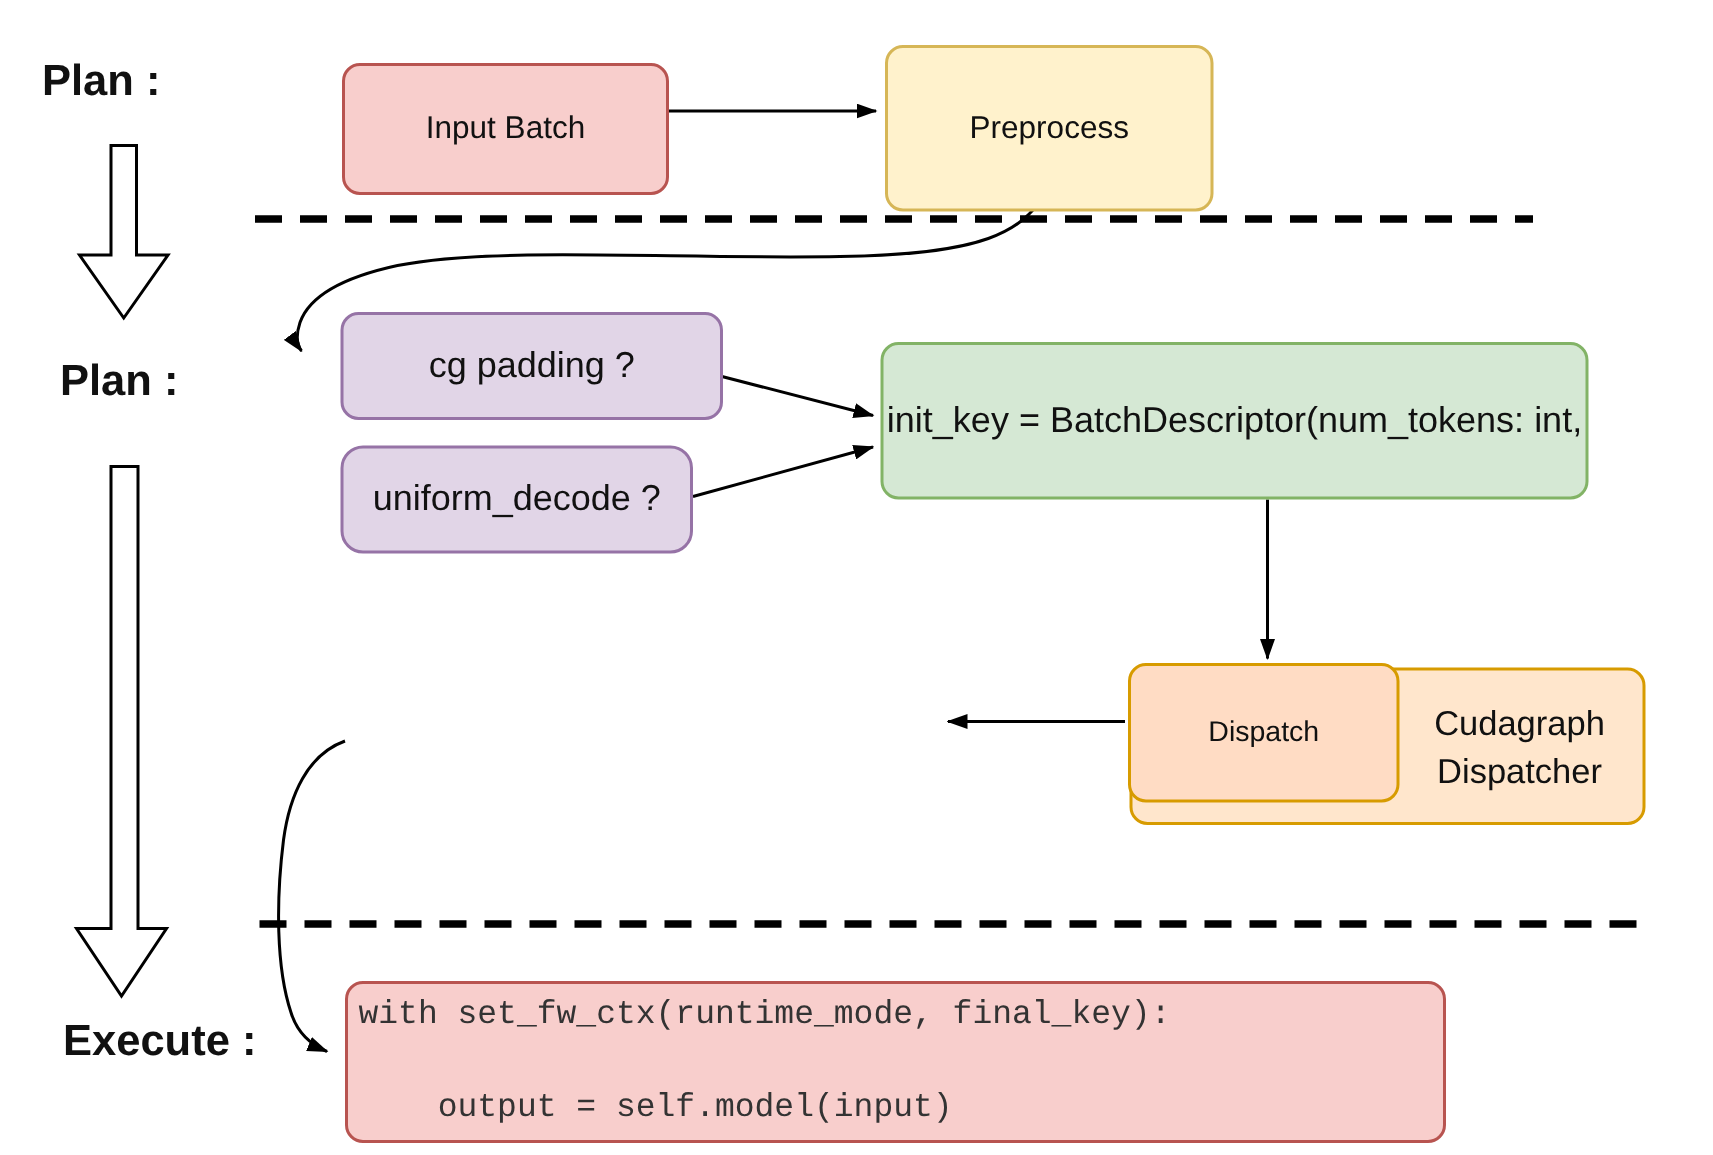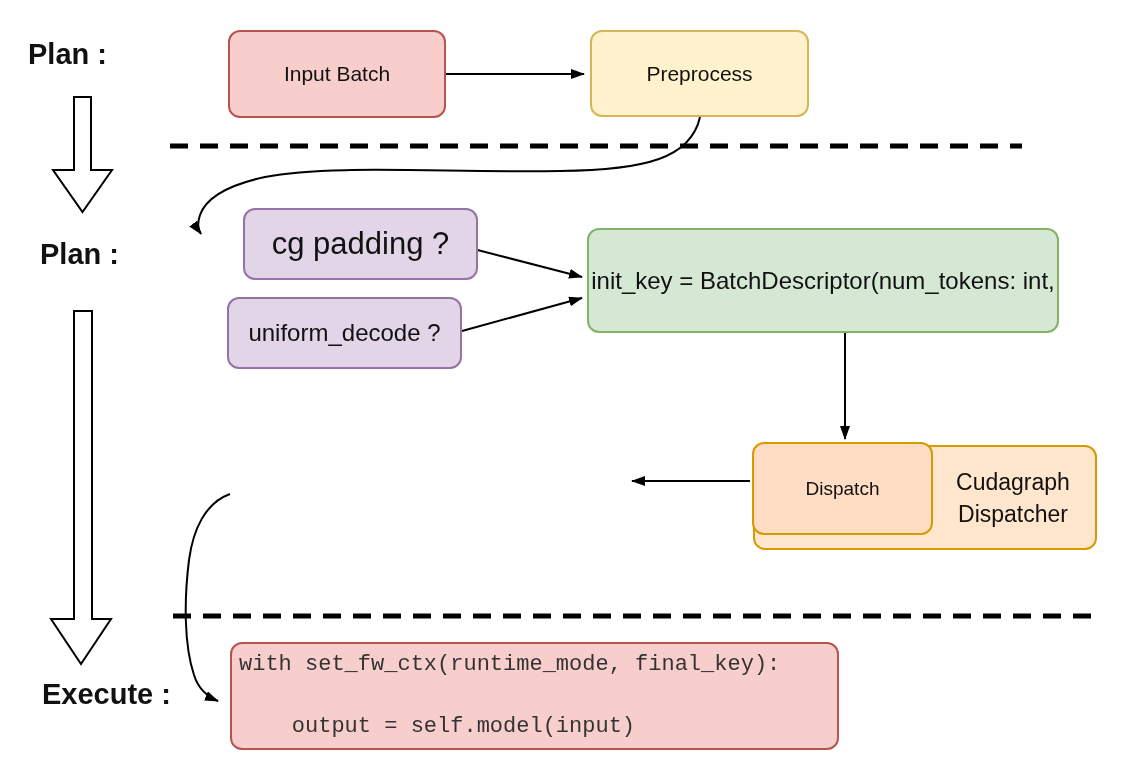--- a/index.html
+++ b/index.html
@@ -15,44 +15,44 @@
   .edge{stroke:var(--arrow-color,#000);stroke-width:2;fill:none;}
   .separator{stroke:var(--arrow-color,#000);stroke-width:5;stroke-dasharray:18 12;}
   .hollow-arrow{fill:#ffffff;stroke:var(--arrow-color,#000);stroke-width:2;}
   .node{
     position:absolute;z-index:2;
     border-radius:12px;
     display:flex;flex-direction:column;align-items:center;justify-content:center;
     text-align:center;line-height:30px;
     box-sizing:border-box;
   }
-  .node-red{background:var(--node-red-fill);border:2px solid var(--node-red-stroke);}
+  .node-red{background:var(--node-red-fill);border:2px solid var(--node-red-stroke);margin-top:12px;}
   .node-yellow{background:var(--node-yellow-fill);border:2px solid var(--node-yellow-stroke);}
   .node-purple{background:var(--node-purple-fill);border:2px solid var(--node-purple-stroke);}
   .node-green{background:var(--node-green-fill);border:2px solid var(--node-green-stroke);}
   .node-blue{background:var(--node-blue-fill);border:2px solid var(--node-blue-stroke);}
   .node-orange-outer{background:var(--node-orange-fill);border:2px solid var(--node-orange-stroke);padding-left:14px;}
   .node-orange-inner{background:var(--node-orange-inner-fill);border:2px solid var(--node-orange-stroke);}
   .stage-label{
     position:absolute;z-index:2;
     font-weight:bold;font-size:29px;color:var(--text-color,#111);
     white-space:nowrap;
   }
   #node-input-batch{left:228px;top:30px;width:218px;height:88px;font-size:21px;}
-  #node-preprocess{left:590px;top:30px;width:219px;height:87px;font-size:21px;}
-  #node-cg-padding{left:227px;top:208px;width:235px;height:72px;font-size:31px;margin-left:16px;}
-  #node-uniform-decode{left:227px;top:297px;width:235px;height:72px;font-size:24px;}
+  #node-preprocess{left:590px;top:30px;width:219px;height:111px;font-size:21px;}
+  #node-cg-padding{left:227px;top:208px;width:255px;height:72px;font-size:24px;}
+  #node-uniform-decode{left:227px;top:297px;width:235px;height:72px;font-size:24px;border-radius:15px;}
   #node-init-key{left:587px;top:228px;width:472px;height:105px;font-size:24px;}
   #node-cudagraph-dispatcher{left:753px;top:445px;width:344px;height:105px;font-size:23px;line-height:32px;
     flex-direction:row;justify-content:flex-end;}
   #node-cudagraph-dispatcher .label-area{width:164px;display:flex;flex-direction:column;align-items:center;}
   #node-dispatch{left:752px;top:442px;width:181px;height:93px;font-size:19px;z-index:3;}
   #node-runtime-mode{left:228px;top:445px;width:398px;height:108px;font-size:19px;}
   #node-execute-code{
-    left:230px;top:642px;width:609px;height:108px;
+    left:230px;top:642px;width:734px;height:108px;
     font-family:"Liberation Mono", monospace;font-size:22px;line-height:30px;
     align-items:flex-start;padding-left:7px;
     color:var(--code-text-color,#333);
     white-space:pre;
     gap:32px;
   }
   #label-input{left:28px;top:38px;}
   #label-plan{left:40px;top:238px;}
   #label-execute{left:42px;top:678px;}
 </style>

